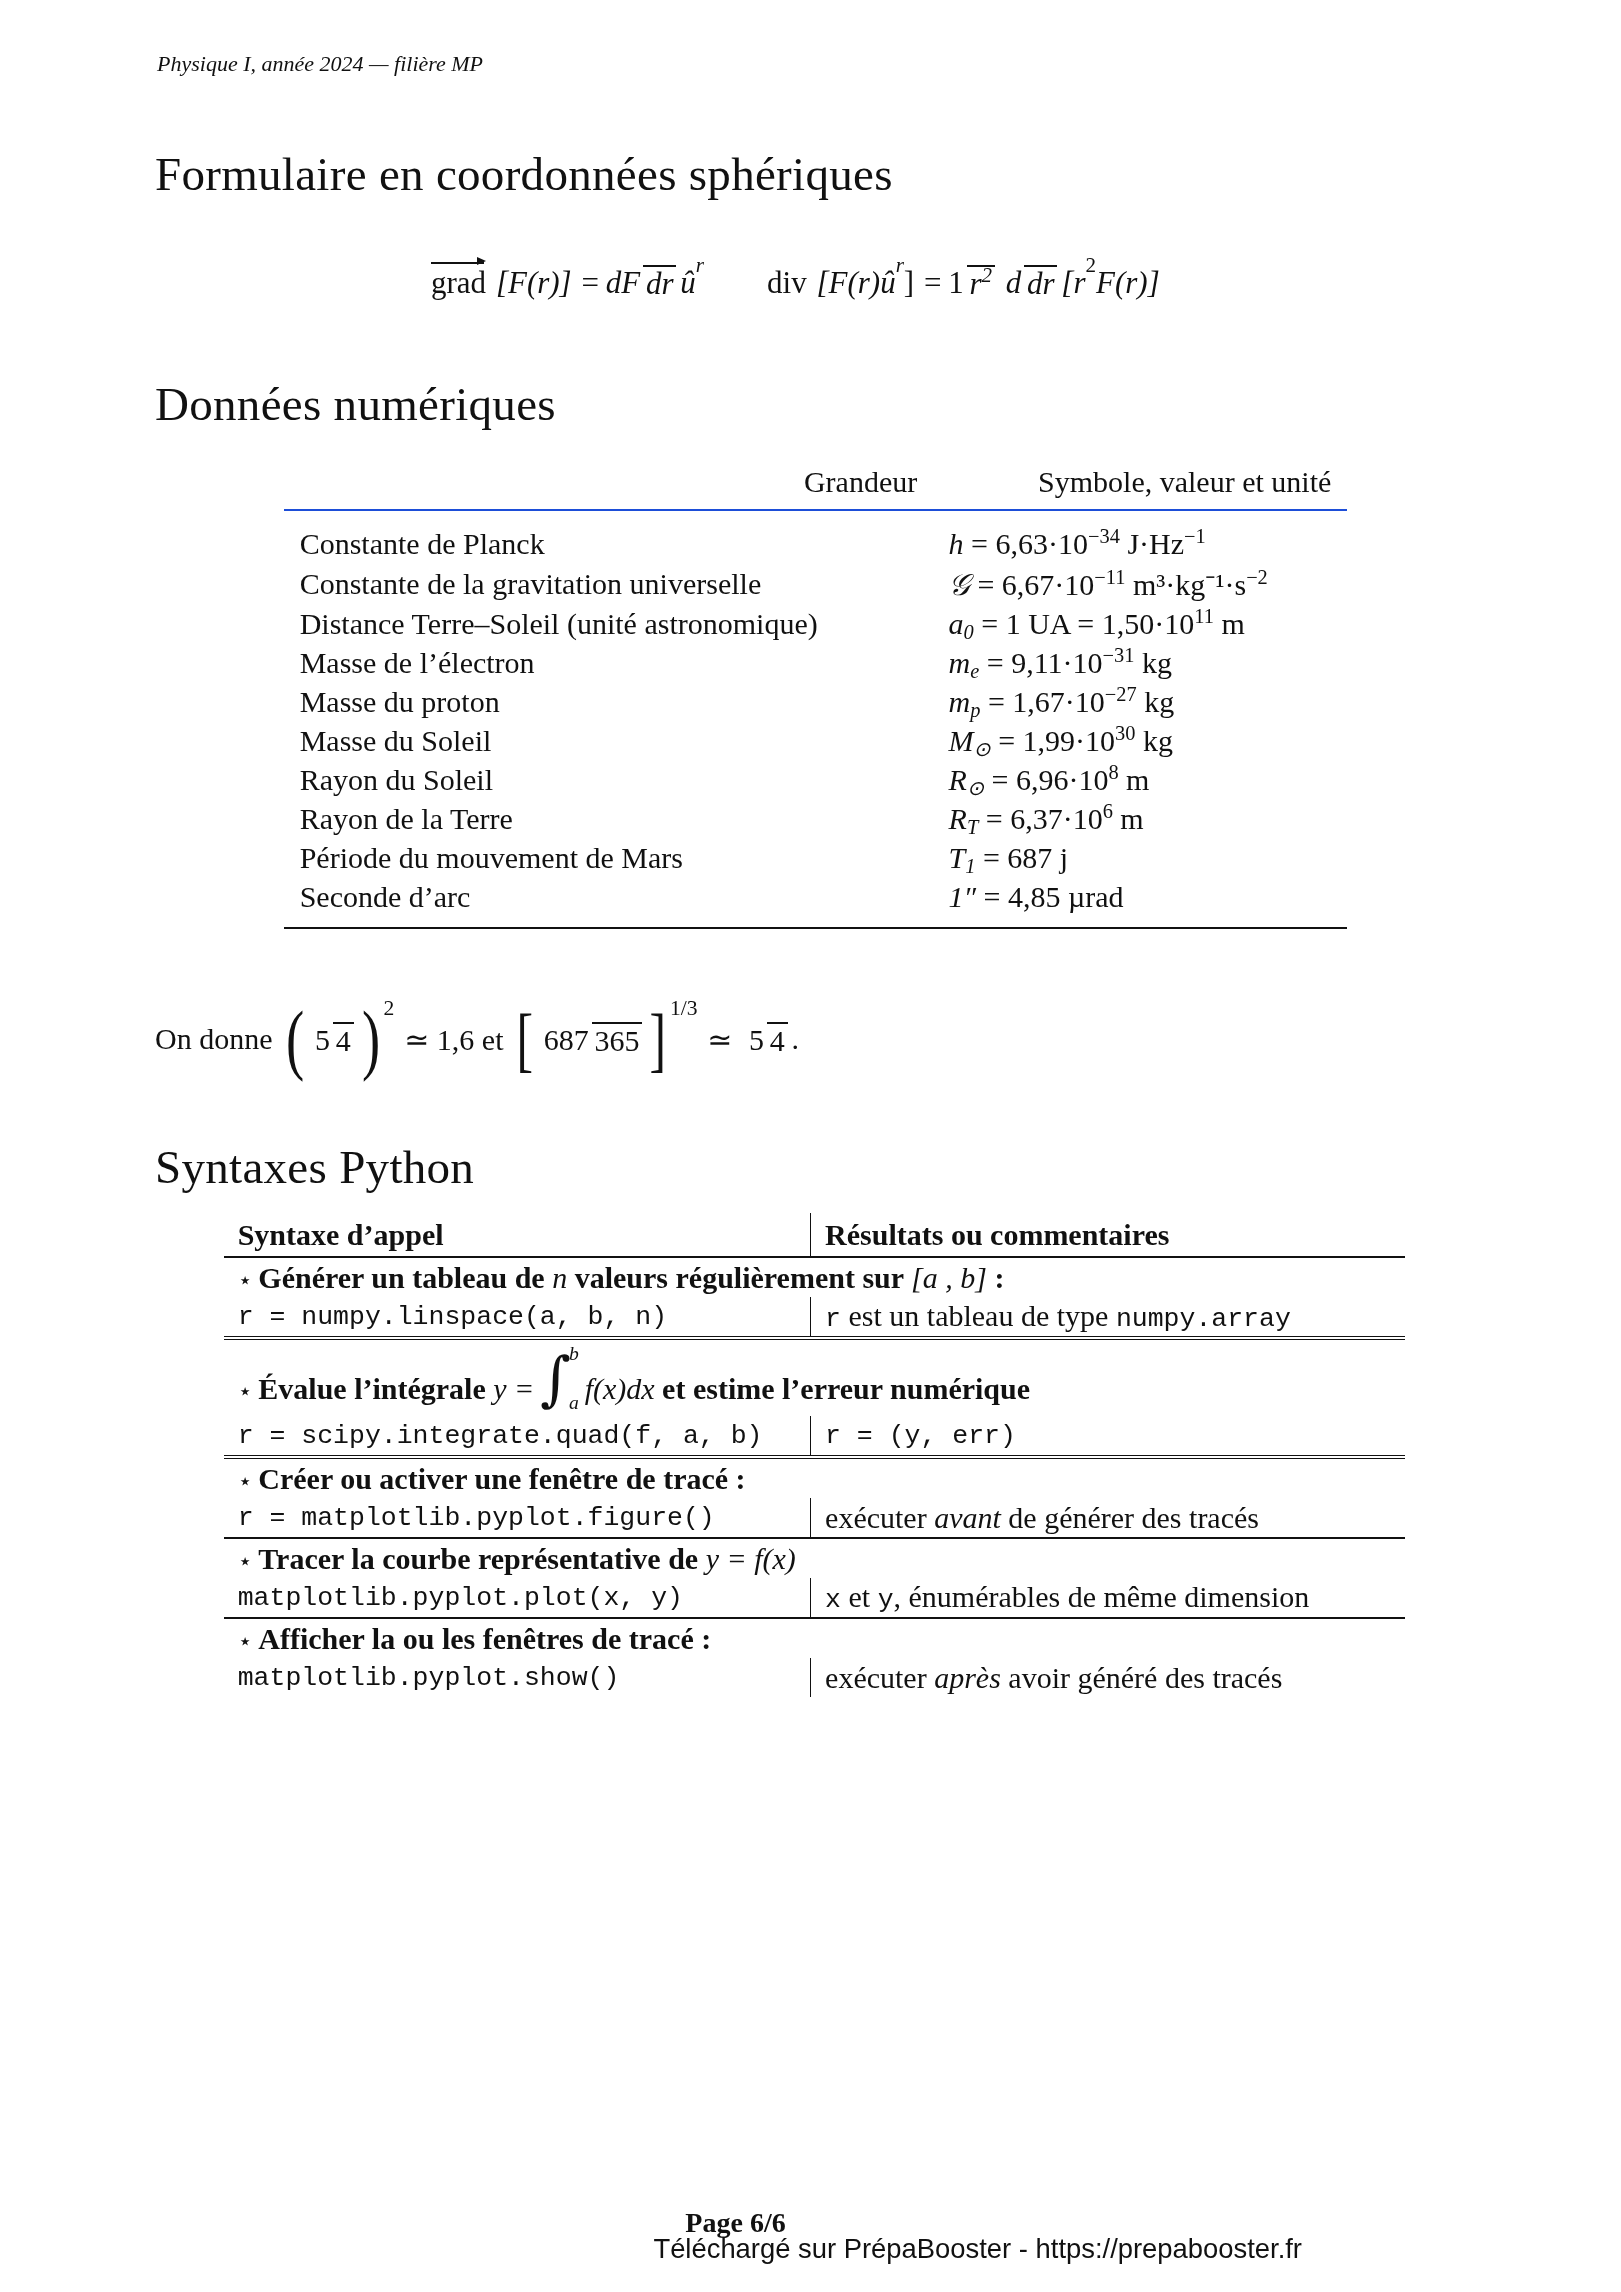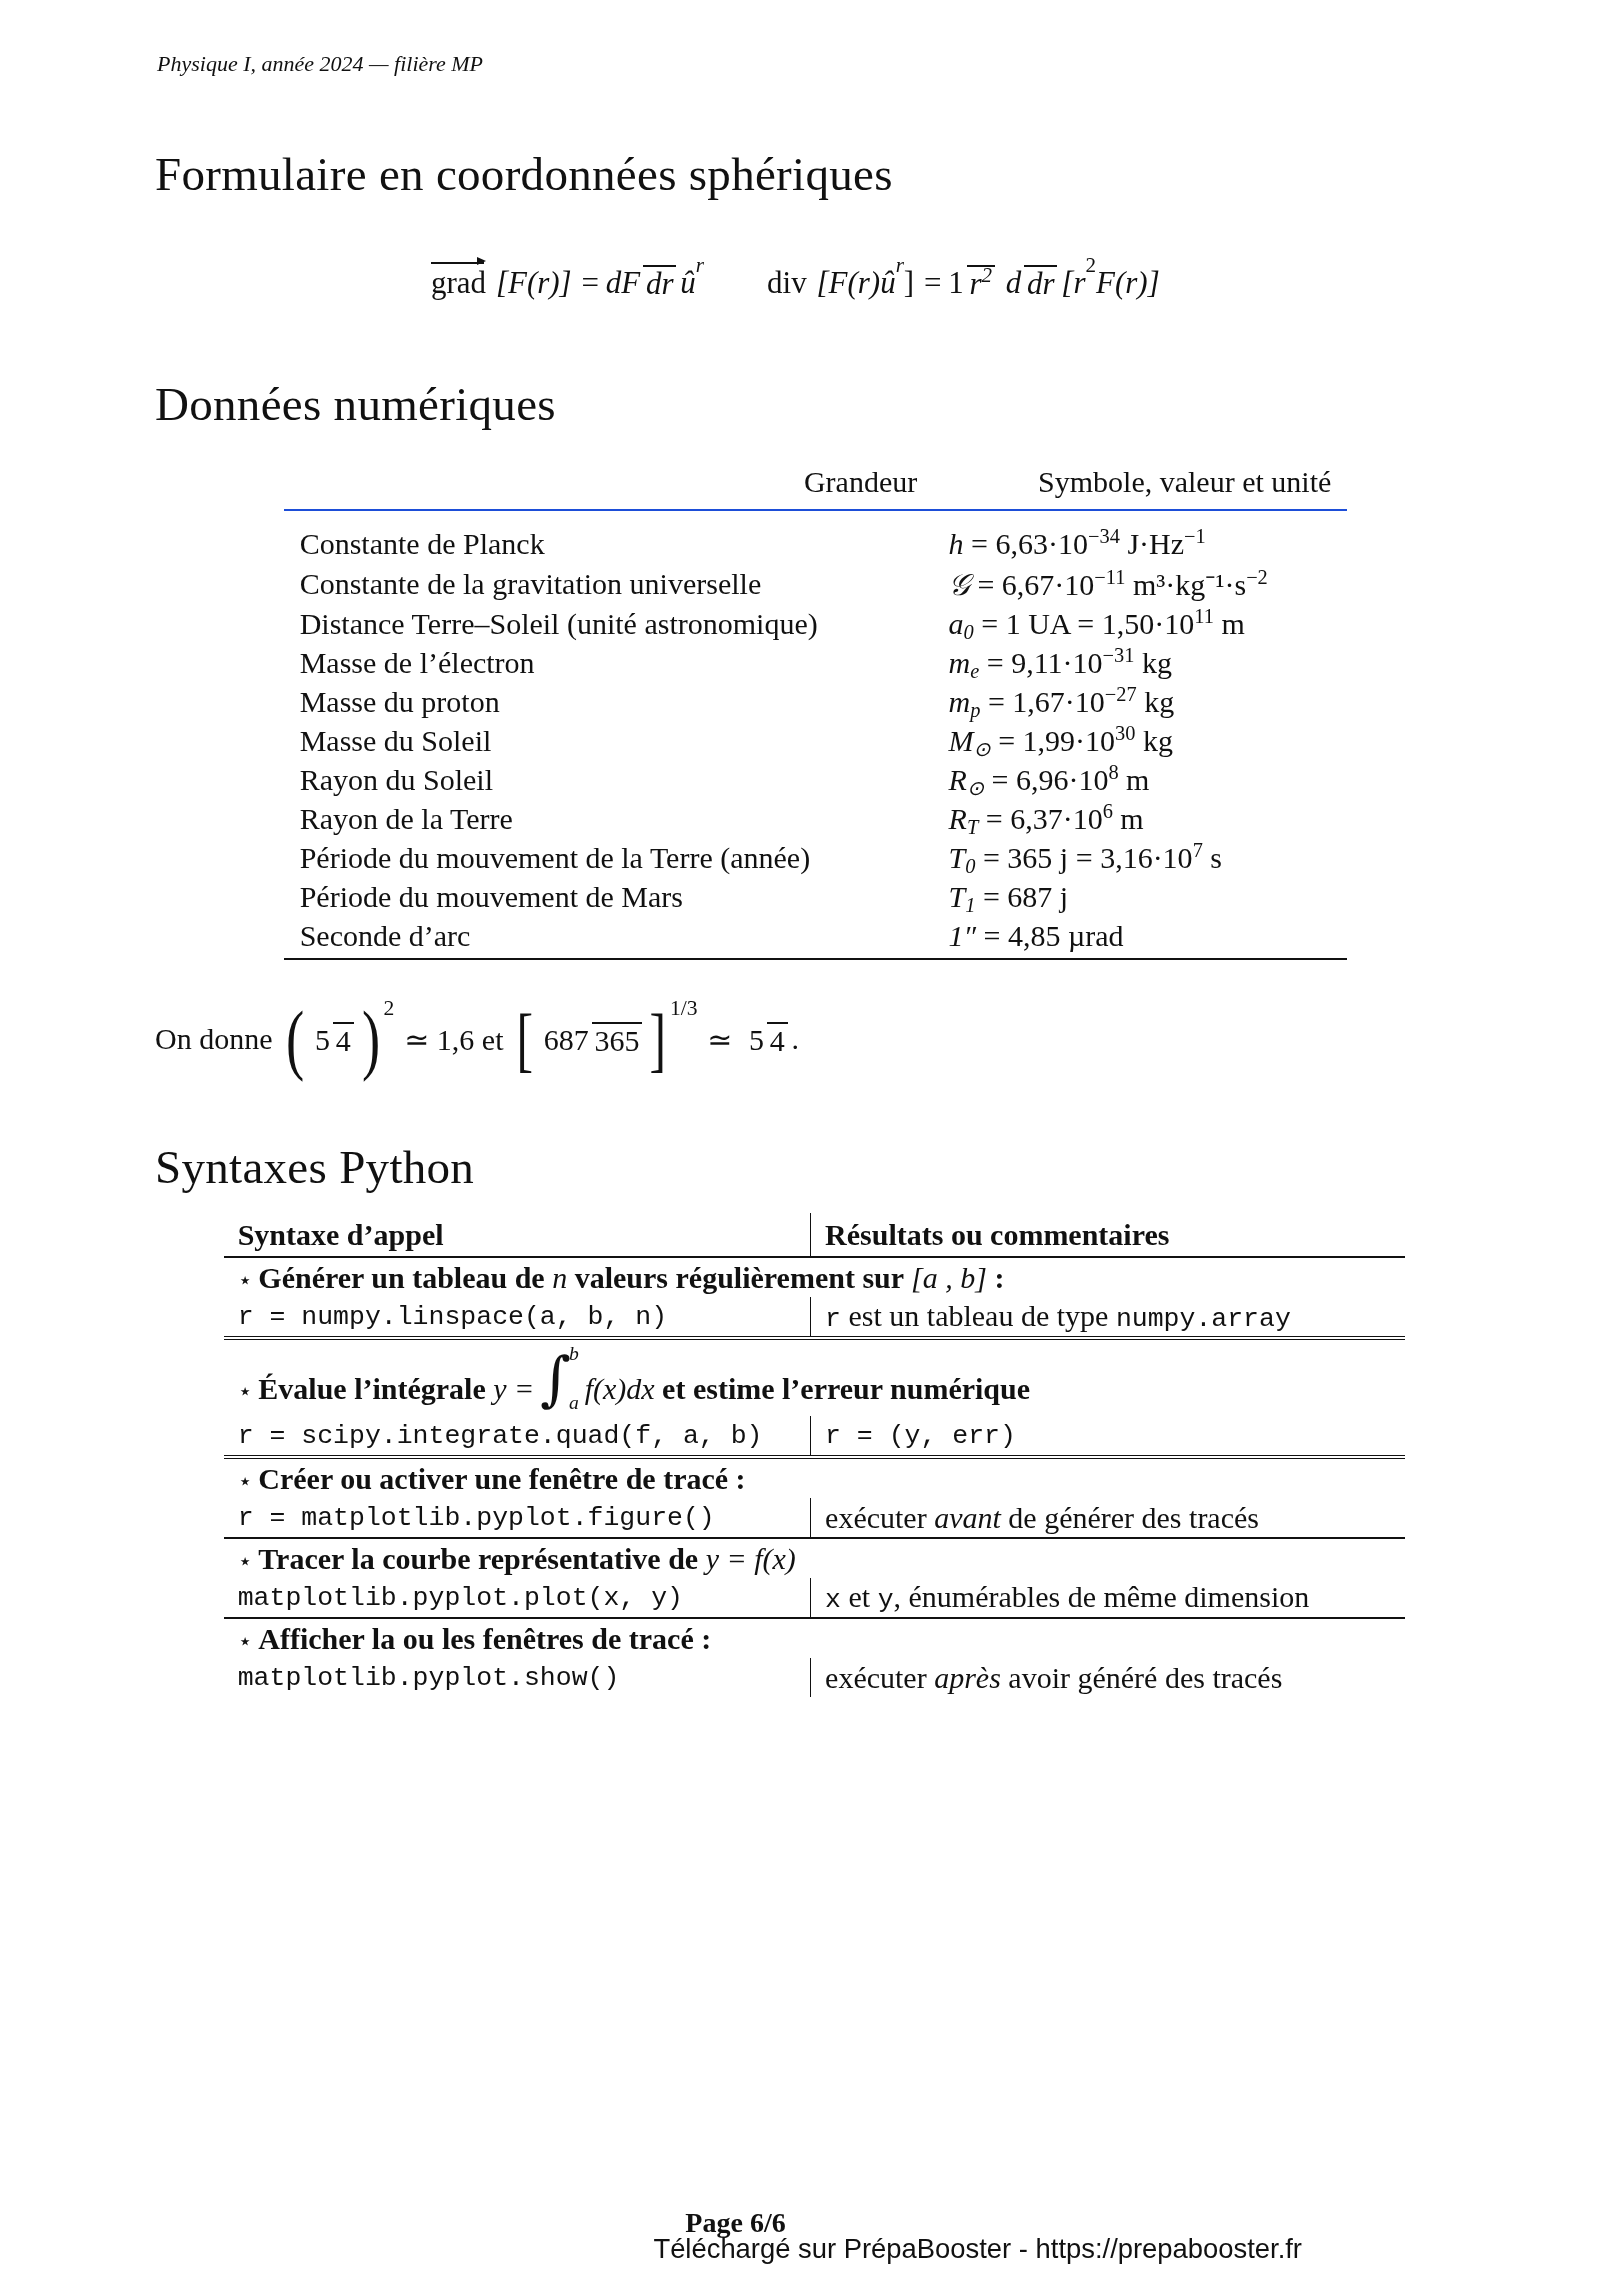--- a/index.html
+++ b/index.html
@@ -50,21 +50,21 @@
     position: absolute; left: 284px; top: 459px; width: 1063px;
     border-collapse: collapse;
     font-family: "Liberation Serif", serif; font-size: 30px;
   }
   #constants-table th {
     text-align: right; font-weight: normal; padding: 5.9px 15.7px 9.8px 15.7px;
     border-bottom: 2px solid #1d4ed8;
   }
   #constants-table td { padding: 0 15.7px; height: 39px; white-space: nowrap; }
   #constants-table tr.first td { padding-top: 13.7px; }
-  #constants-table tr.last td { border-bottom: 2px solid #111; padding-bottom: 3px; }
+  #constants-table tr.last td { border-bottom: 2px solid #111; padding-bottom: 11px; }
   sup { font-size: 0.68em; vertical-align: 0.55em; line-height: 0; }
   sub { font-size: 0.68em; vertical-align: -0.25em; line-height: 0; }
 
   
   #given {
     position: absolute; left: 155px; top: 1000px;
     display: flex; align-items: center;
     font-family: "Liberation Serif", serif; font-size: 30px;
   }
   .paren { font-size: 78px; font-weight: 100; line-height: 1; transform: scaleX(0.7); }
@@ -179,24 +179,20 @@
       </tr>
       <tr>
         <td>Rayon du Soleil</td>
         <td><span class="it">R</span><sub class="it">⊙</sub> <span>= 6,96·10</span><sup>8</sup><span> m</span><sup></sup></td>
       </tr>
       <tr>
         <td>Rayon de la Terre</td>
         <td><span class="it">R</span><sub class="it">T</sub> <span>= 6,37·10</span><sup>6</sup><span> m</span><sup></sup></td>
       </tr>
       <tr>
-        <td>Période du mouvement de la Terre (année)</td>
-        <td><span class="it">T</span><sub class="it">0</sub> <span>= 365 j = 3,16·10</span><sup>7</sup><span> s</span><sup></sup></td>
-      </tr>
-      <tr>
         <td>Période du mouvement de Mars</td>
         <td><span class="it">T</span><sub class="it">1</sub> <span>= 687 j</span><sup></sup><span></span><sup></sup></td>
       </tr>
       <tr class="last">
         <td>Seconde d’arc</td>
         <td><span class="it">1″</span><sub class="it"></sub> <span>= 4,85 </span><sup></sup><span>µrad</span><sup></sup></td>
       </tr>
     </tbody>
 </table>
 

